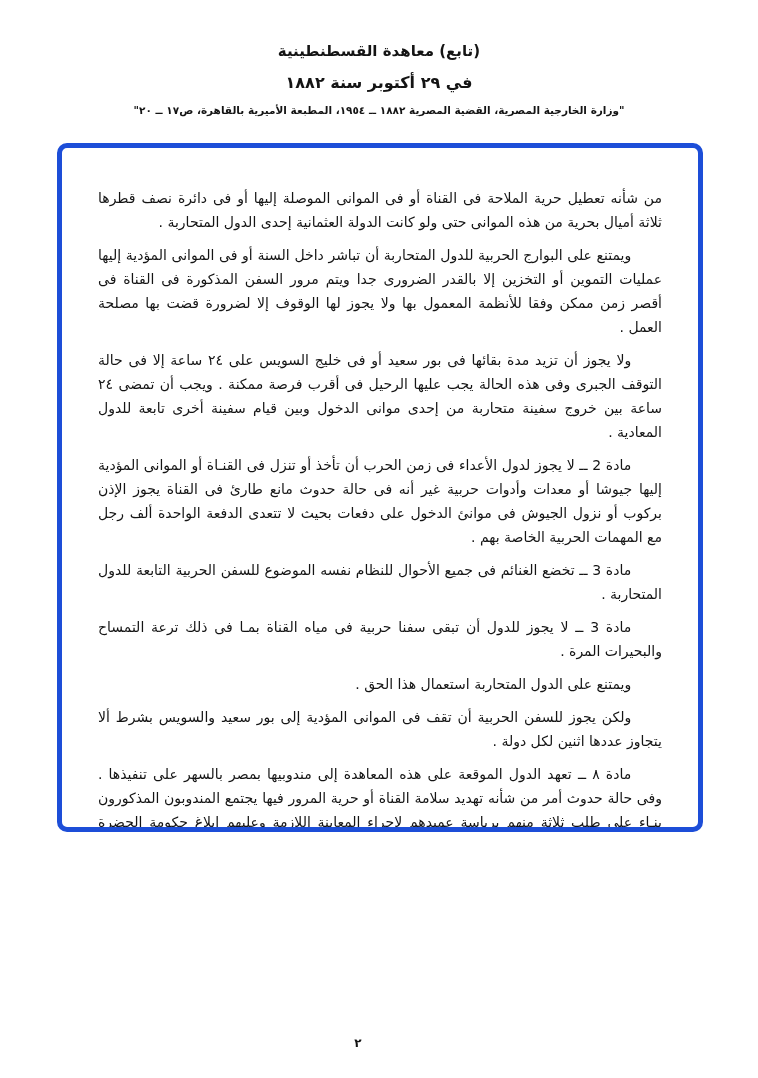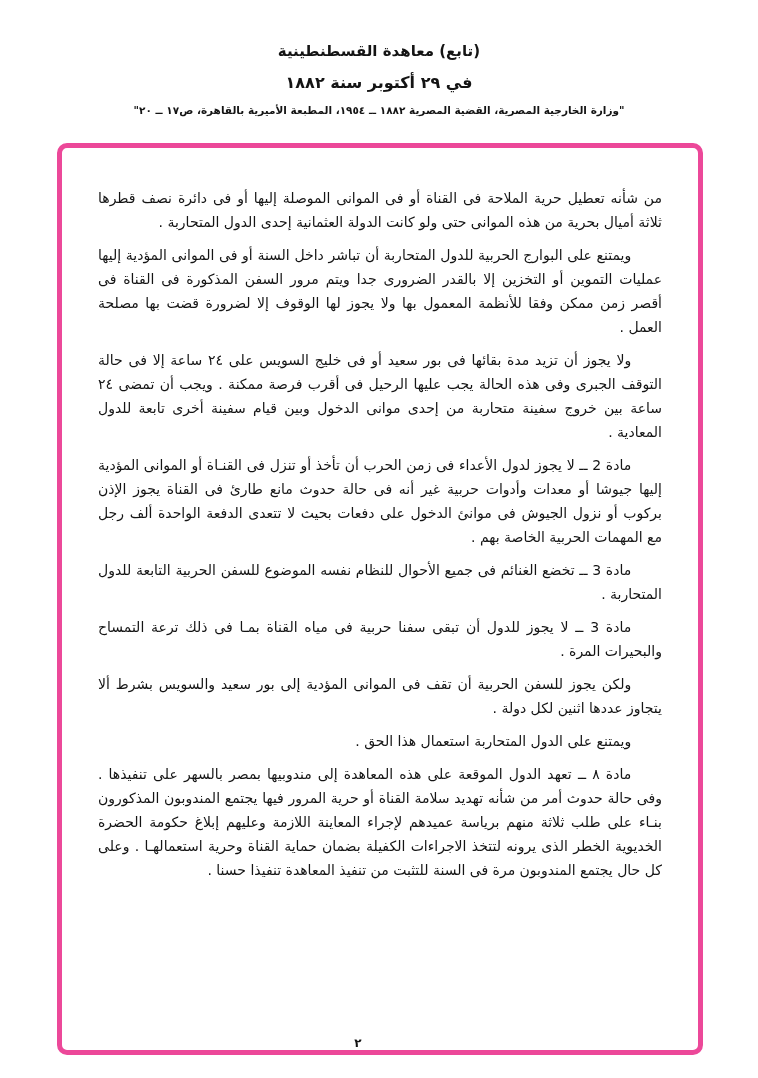--- a/index.html
+++ b/index.html
@@ -39,23 +39,23 @@
     font-size: 10.5px;
     font-weight: bold;
     margin: 0;
     white-space: nowrap;
   }
   .treaty-frame {
     position: absolute;
     left: 57px;
     top: 143px;
     width: 646px;
-    height: 912px;
+    height: 689px;
     box-sizing: border-box;
-    border: 5px solid #ec4899;
+    border: 5px solid #1d4ed8;
     border-radius: 10px;
     overflow: hidden;
   }
   .treaty-text {
     box-sizing: border-box;
     padding: 38px 36px 20px 36px;
     direction: rtl;
     text-align: justify;
     font-size: 14px;
     line-height: 24px;
@@ -90,21 +90,21 @@
   </div>
 
   <div class="treaty-frame">
     <div class="treaty-text">
       <p class="no-indent">من شأنه تعطيل حرية الملاحة فى القناة أو فى الموانى الموصلة إليها أو فى دائرة نصف قطرها ثلاثة أميال بحرية من هذه الموانى حتى ولو كانت الدولة العثمانية إحدى الدول المتحاربة .</p>
       <p>ويمتنع على البوارج الحربية للدول المتحاربة أن تباشر داخل السنة أو فى الموانى المؤدية إليها عمليات التموين أو التخزين إلا بالقدر الضرورى جدا ويتم مرور السفن المذكورة فى القناة فى أقصر زمن ممكن وفقا للأنظمة المعمول بها ولا يجوز لها الوقوف إلا لضرورة قضت بها مصلحة العمل .</p>
       <p>ولا يجوز أن تزيد مدة بقائها فى بور سعيد أو فى خليج السويس على ٢٤ ساعة إلا فى حالة التوقف الجبرى وفى هذه الحالة يجب عليها الرحيل فى أقرب فرصة ممكنة . ويجب أن تمضى ٢٤ ساعة بين خروج سفينة متحاربة من إحدى موانى الدخول وبين قيام سفينة أخرى تابعة للدول المعادية .</p>
       <p>مادة 2 ــ لا يجوز لدول الأعداء فى زمن الحرب أن تأخذ أو تنزل فى القنـاة أو الموانى المؤدية إليها جيوشا أو معدات وأدوات حربية غير أنه فى حالة حدوث مانع طارئ فى القناة يجوز الإذن بركوب أو نزول الجيوش فى موانئ الدخول على دفعات بحيث لا تتعدى الدفعة الواحدة ألف رجل مع المهمات الحربية الخاصة بهم .</p>
       <p>مادة 3 ــ تخضع الغنائم فى جميع الأحوال للنظام نفسه الموضوع للسفن الحربية التابعة للدول المتحاربة .</p>
       <p>مادة 3 ــ لا يجوز للدول أن تبقى سفنا حربية فى مياه القناة بمـا فى ذلك ترعة التمساح والبحيرات المرة .</p>
+      <p>ويمتنع على الدول المتحاربة استعمال هذا الحق .</p>
       <p>ولكن يجوز للسفن الحربية أن تقف فى الموانى المؤدية إلى بور سعيد والسويس بشرط ألا يتجاوز عددها اثنين لكل دولة .</p>
-      <p>ويمتنع على الدول المتحاربة استعمال هذا الحق .</p>
       <p>مادة ٨ ــ تعهد الدول الموقعة على هذه المعاهدة إلى مندوبيها بمصر بالسهر على تنفيذها . وفى حالة حدوث أمر من شأنه تهديد سلامة القناة أو حرية المرور فيها يجتمع المندوبون المذكورون بنـاء على طلب ثلاثة منهم برياسة عميدهم لإجراء المعاينة اللازمة وعليهم إبلاغ حكومة الحضرة الخديوية الخطر الذى يرونه لتتخذ الاجراءات الكفيلة بضمان حماية القناة وحرية استعمالهـا . وعلى كل حال يجتمع المندوبون مرة فى السنة للتثبت من تنفيذ المعاهدة تنفيذا حسنا .</p>
     </div>
   </div>
 
   <div class="page-number">٢</div>
 
 </div>
 
 </body></html>

